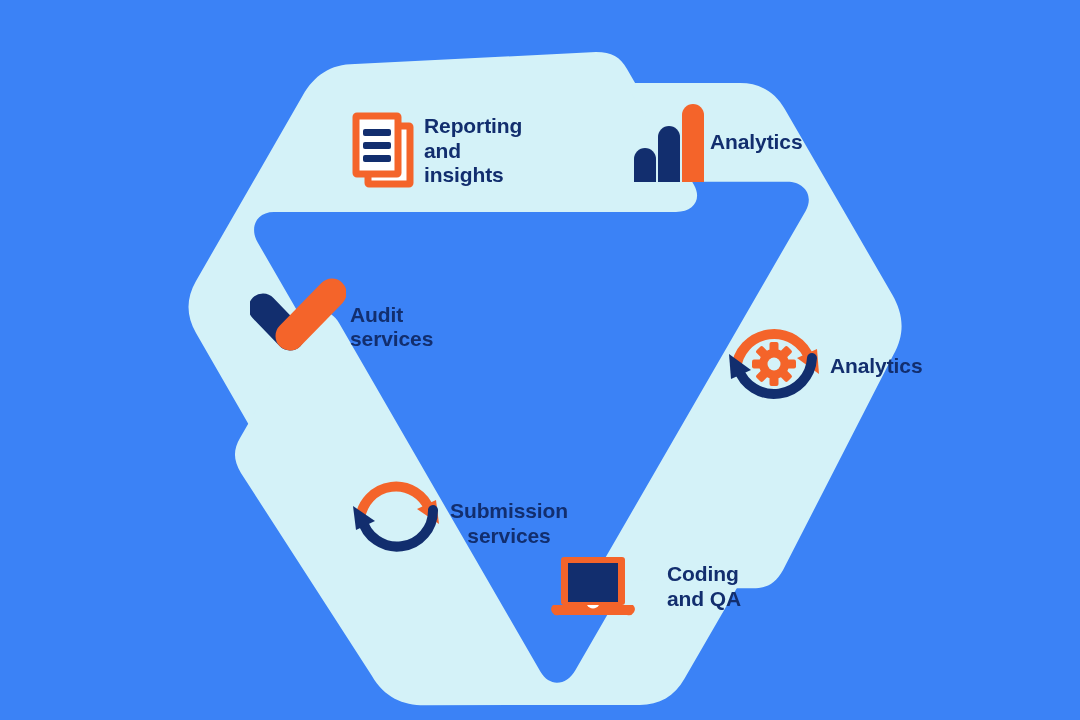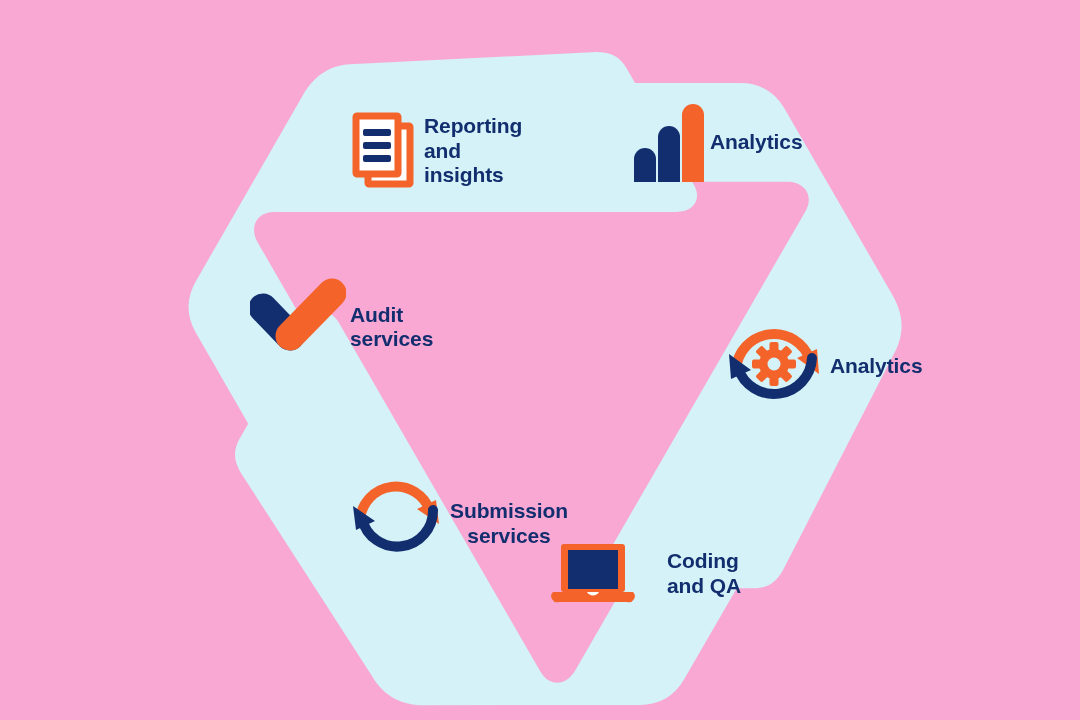--- a/index.html
+++ b/index.html
@@ -11,21 +11,21 @@
     width: 1080px;
     height: 720px;
     background: #ffffff;
     font-family: "Liberation Sans", sans-serif;
     overflow: hidden;
   }
   #diagram-root {
     position: relative;
     width: 1080px;
     height: 720px;
-    background: #f9a8d4;
+    background: #3b82f6;
   }
   #cycle-svg {
     position: absolute;
     left: 0;
     top: 0;
     width: 1080px;
     height: 720px;
     display: block;
   }
   .node {
@@ -55,21 +55,21 @@
   
   #node-reporting   { left: 352px; top: 112px; align-items: flex-start; }
   #node-reporting .node-label { padding-top: 2px; }
 
   #node-analytics   { left: 630px; top: 100px; }
   #node-analytics .node-label { margin-top: 2px; }
 
   #node-retrieval   { left: 722px; top: 318px; }
   #node-retrieval .node-label { margin-top: 4px; }
 
-  #node-coding      { left: 551px; top: 542px; gap: 32px; }
+  #node-coding      { left: 551px; top: 555px; gap: 32px; }
 
   #node-submission  { left: 348px; top: 470px; }
   #node-submission .node-label { margin-top: 18px; text-align: center; }
 
   #node-audit       { left: 250px; top: 278px; align-items: flex-end; }
   #node-audit .node-label { margin-top: 8px; }
 </style>
 </head>
 <body>
 

